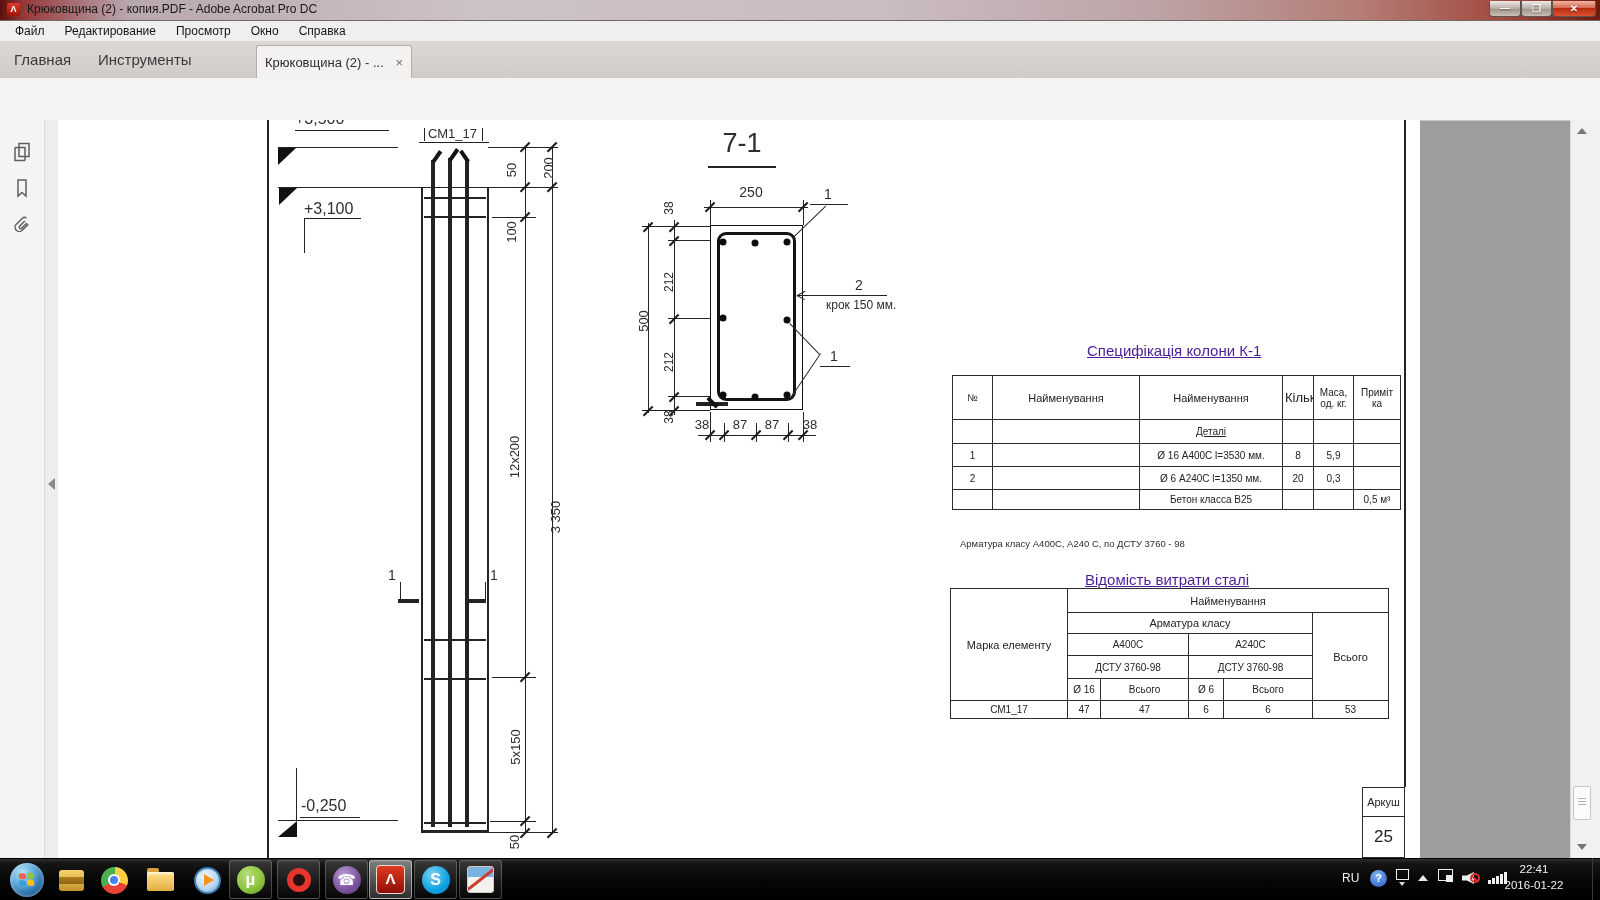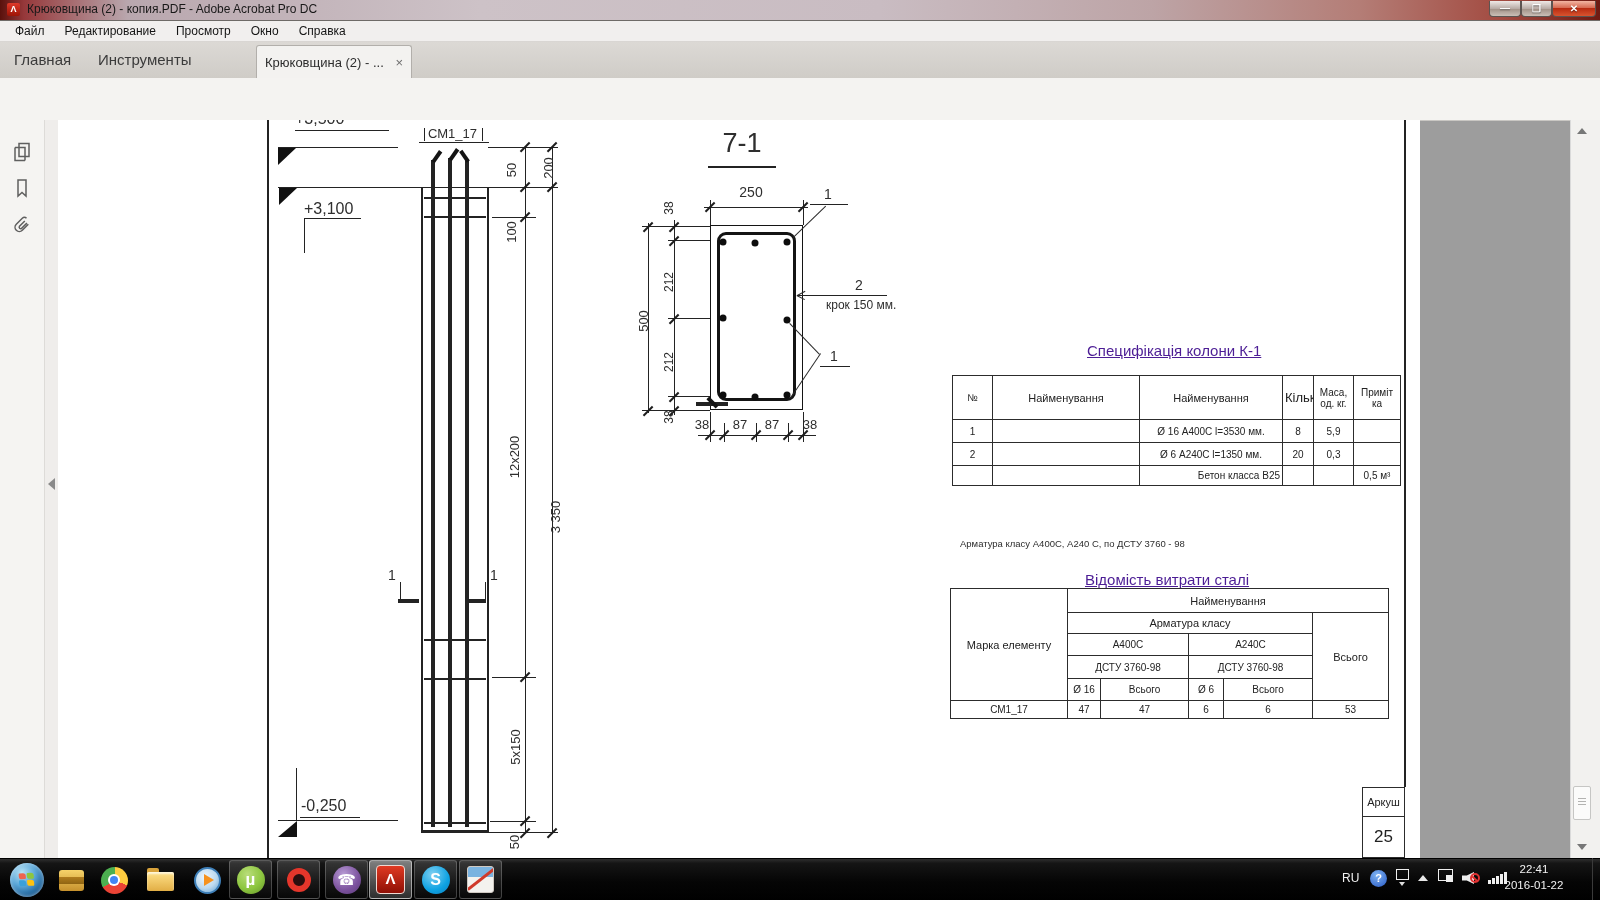--- a/index.html
+++ b/index.html
@@ -490,40 +490,48 @@
       <td style="font-size:13px">Кільк.</td>
       <td style="font-size:10px">
         <span style="display:block">Маса,</span>
             <span style="display:block">од. кг.</span>
           </td>
       <td style="font-size:10px">
         <span style="display:block">Приміт</span>
             <span style="display:block">ка</span>
           </td>
     </tr>
+    <tr style="height:24px">
+      <td></td>
+          <td></td>
+          <td class="grp">Деталі</td>
+          <td></td>
+          <td></td>
+          <td></td>
+    </tr>
     <tr style="height:23px">
       <td>1</td>
           <td></td>
       <td>Ø 16 А400С l=3530 мм.</td>
       <td>8</td>
       <td>5,9</td>
           <td></td>
     </tr>
     <tr style="height:23px">
       <td>2</td>
           <td></td>
       <td>Ø 6 А240С l=1350 мм.</td>
       <td>20</td>
       <td>0,3</td>
           <td></td>
     </tr>
     <tr style="height:20px">
       <td></td>
           <td></td>
-      <td style="text-align:right">Бетон класса В25</td>
+      <td style="text-align:center">Бетон класса В25</td>
       <td></td>
           <td></td>
       <td>0,5 м³</td>
     </tr>
   </tbody>
     </table>
   <span class="dwg" style="left:902px;top:418px;font-size:9.5px">Арматура класу А400С, А240 С, по ДСТУ 3760 - 98</span>
 
   <span class="tabtitle" style="left:1027px;top:451px">Відомість витрати сталі</span>
   <table class="dtab" style="left:892px;top:468px;width:438px">

